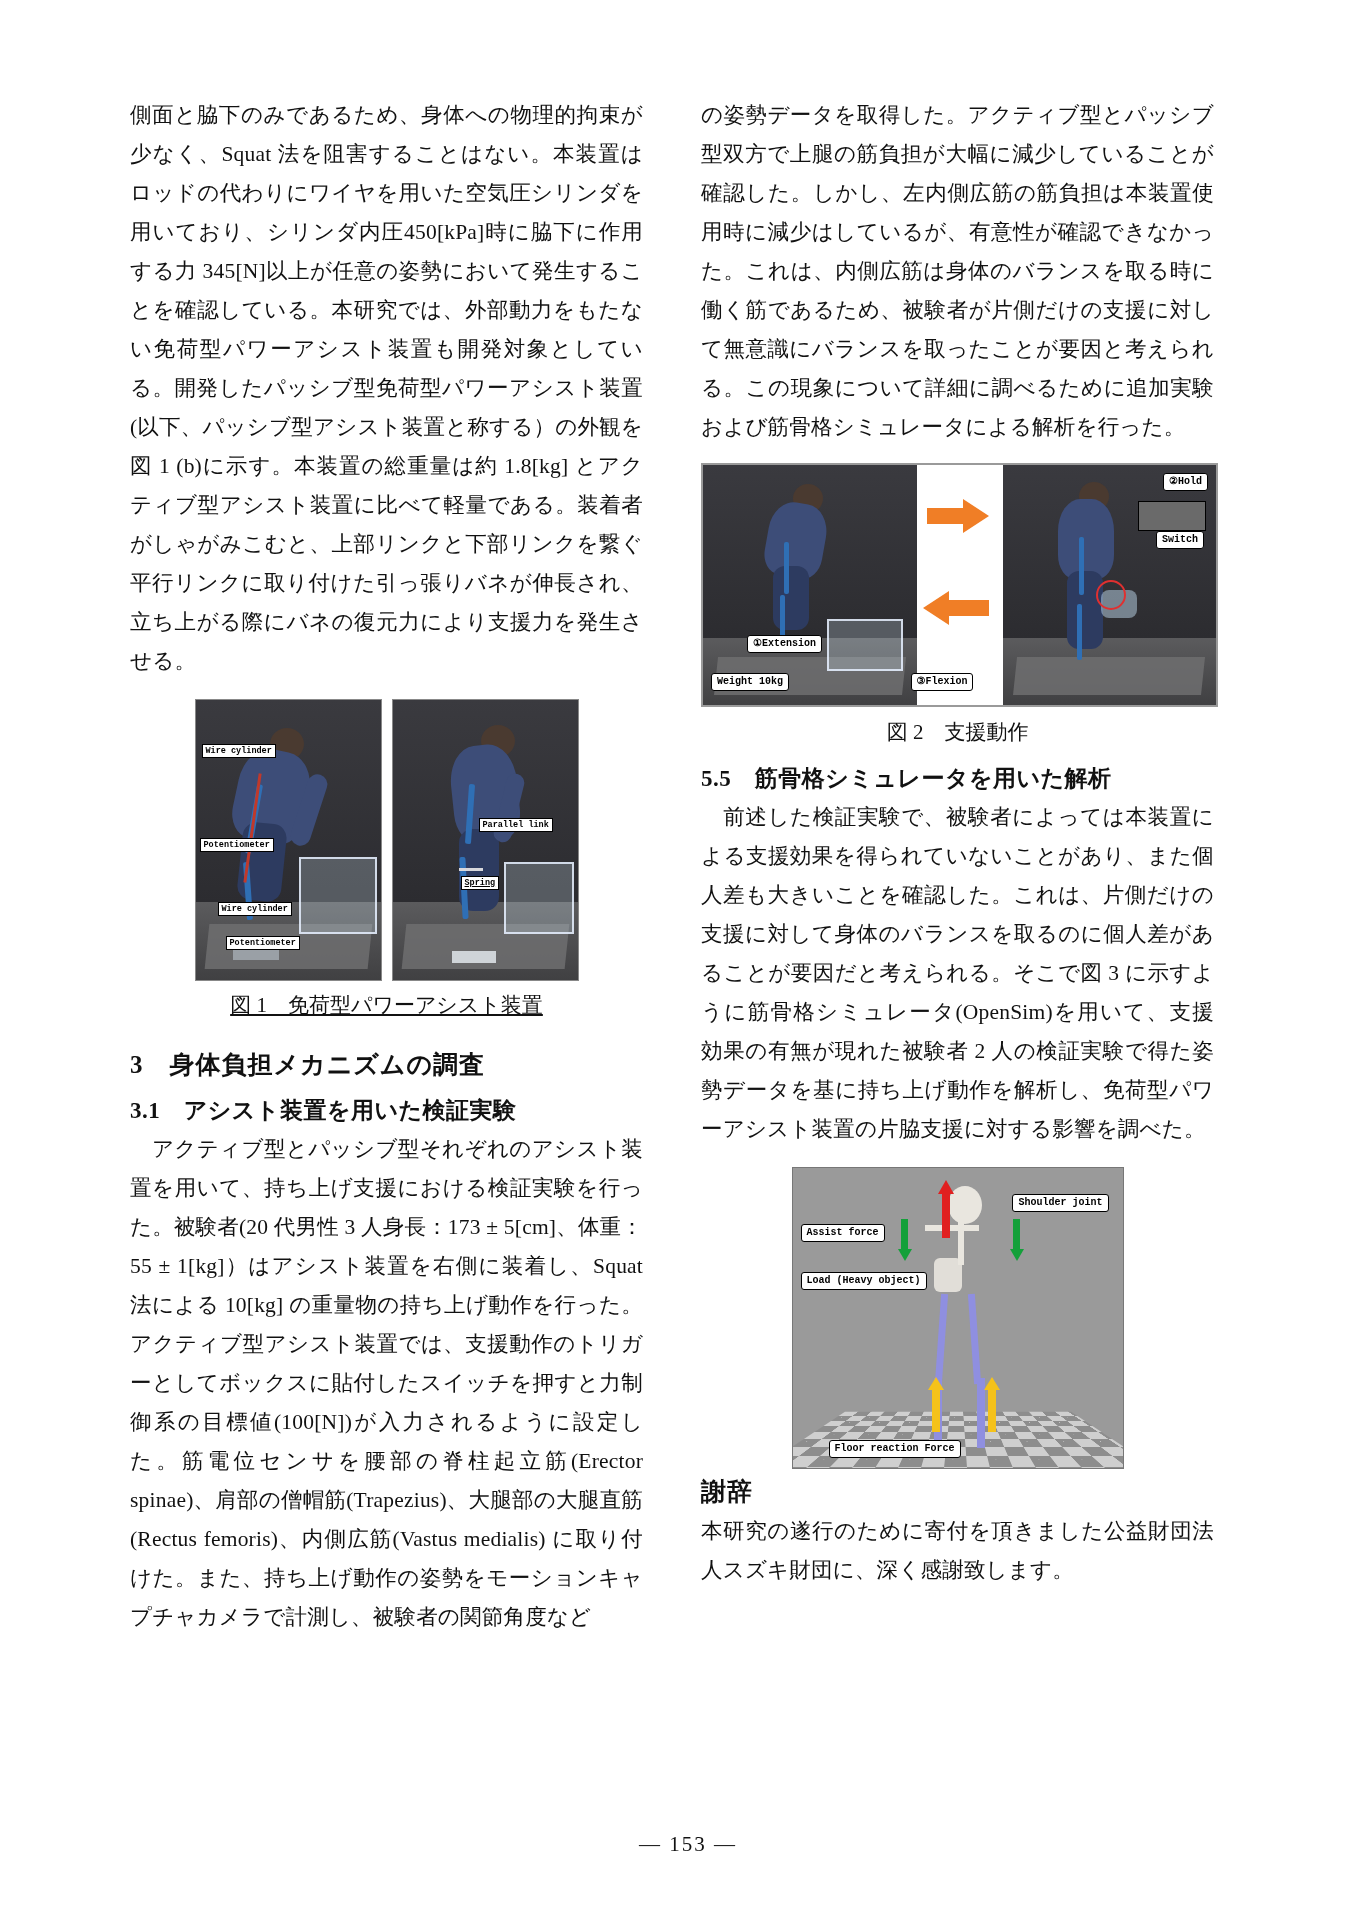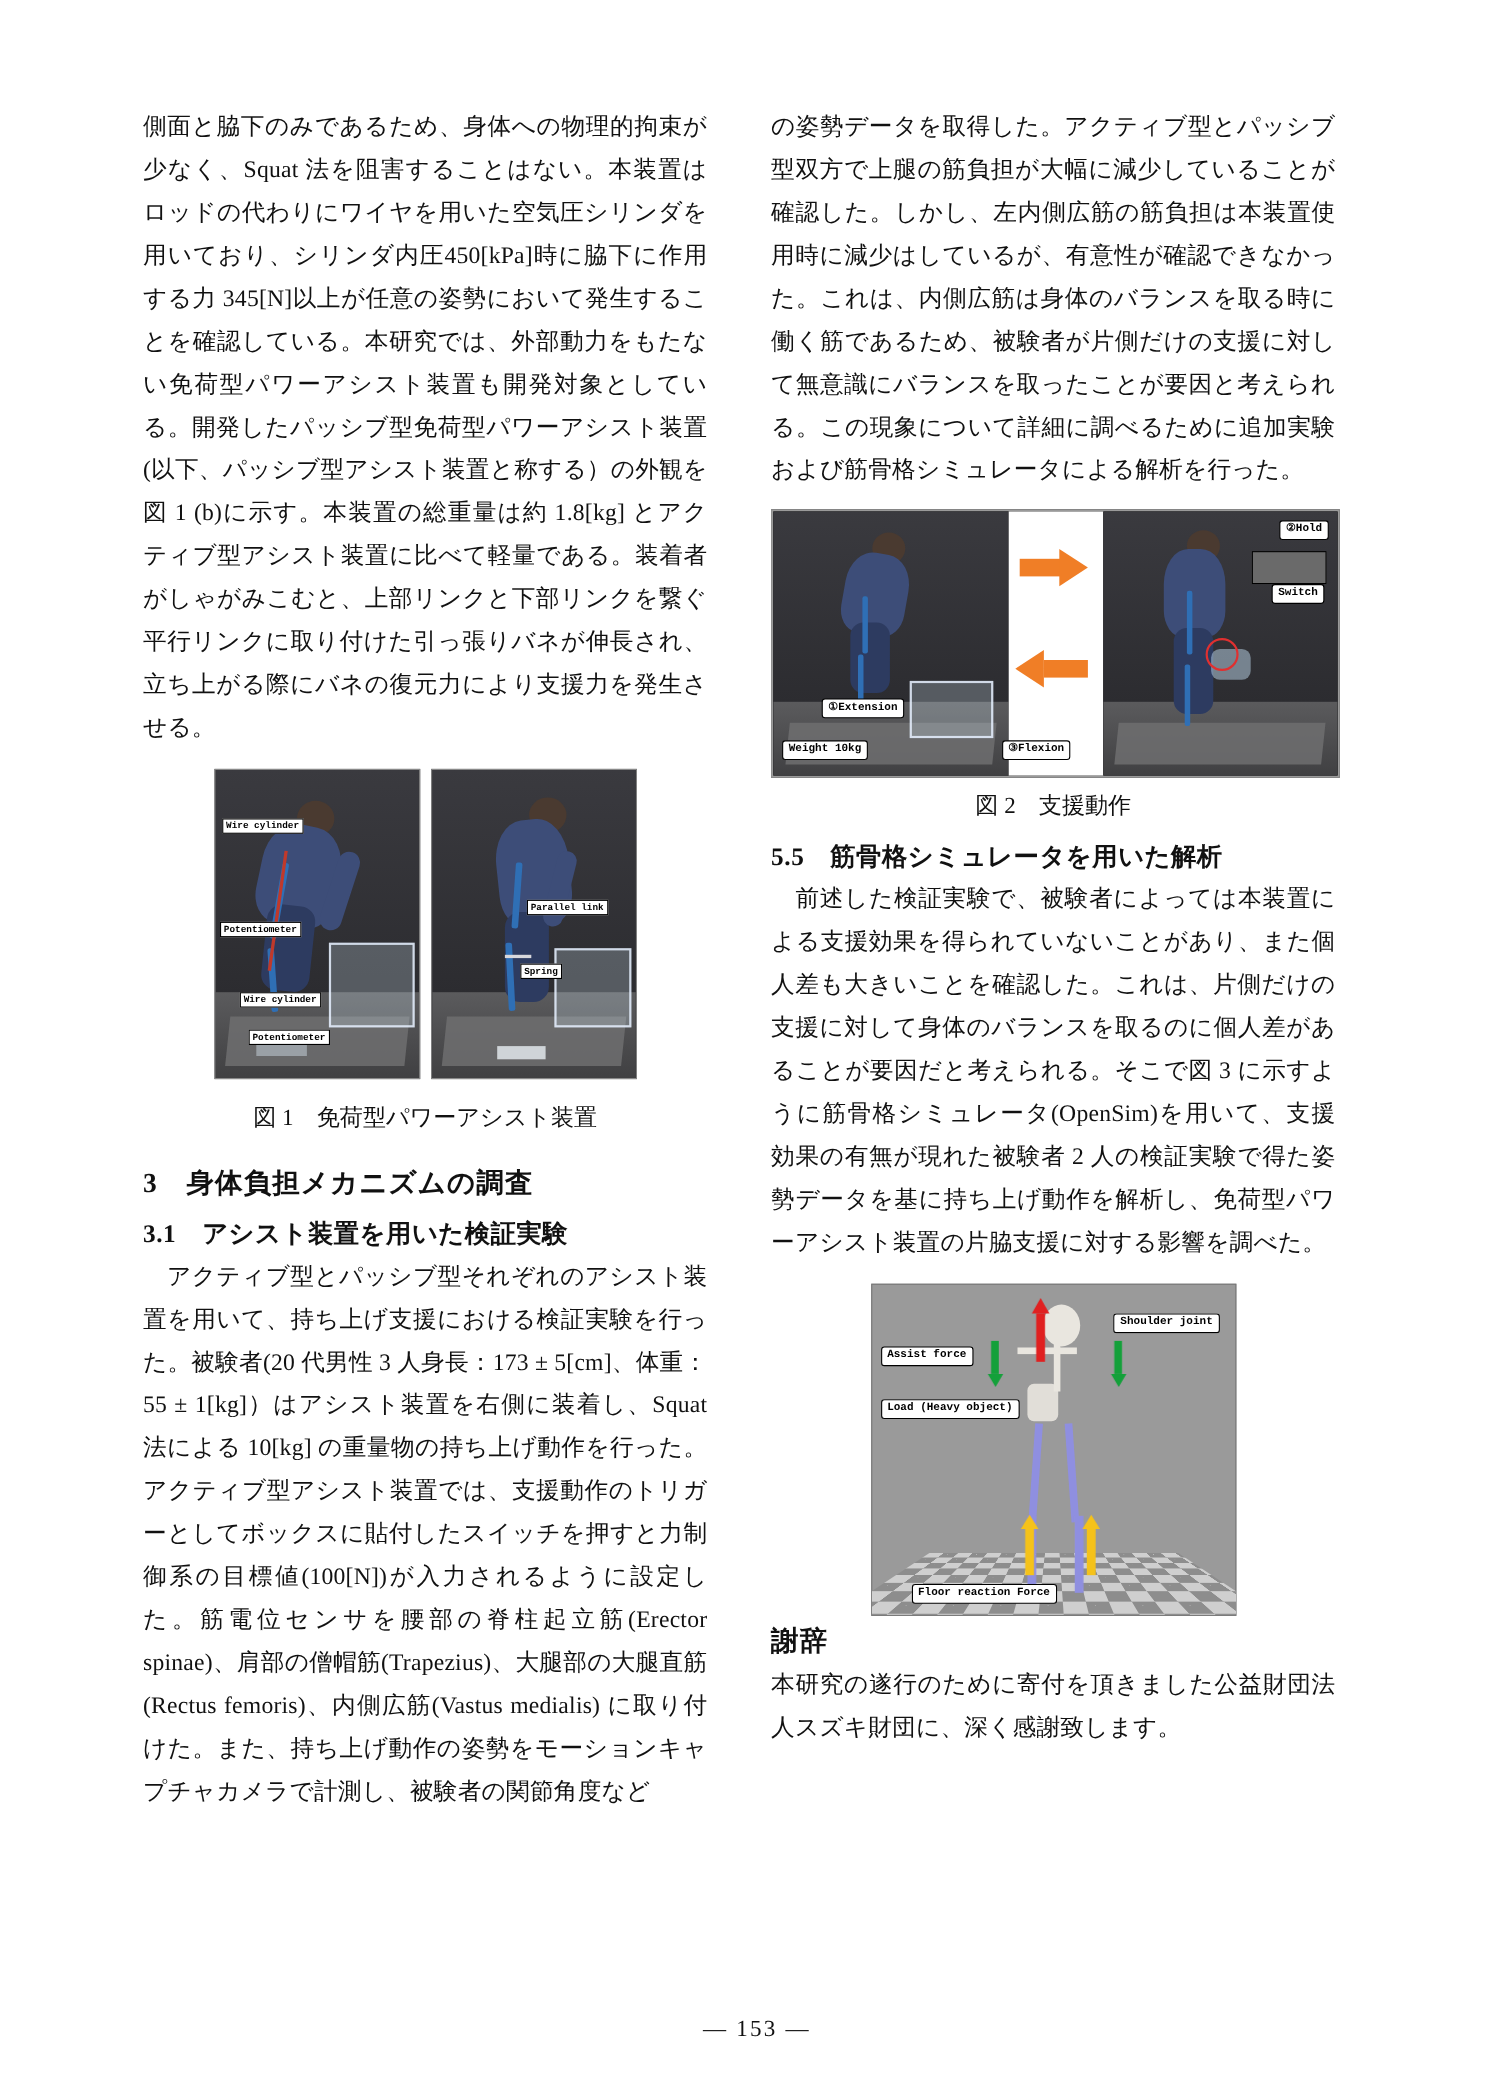--- a/index.html
+++ b/index.html
@@ -134,25 +134,25 @@
             <div class="head" style="left:48%;top:9%;width:34px;height:32px;"></div>
             <div class="person" style="left:32%;top:16%;width:66px;height:96px;transform:rotate(-6deg);"></div>
             <div class="person" style="left:36%;top:46%;width:40px;height:82px;background:#2d3b60;border-radius:14px;"></div>
             <div class="person" style="left:58%;top:26%;width:18px;height:70px;background:#3d4d78;border-radius:10px;transform:rotate(14deg);"></div>
             <div class="rig" style="left:40%;top:30%;width:6px;height:60px;transform:rotate(4deg);"></div>
             <div class="rig" style="left:37%;top:56%;width:6px;height:62px;transform:rotate(-3deg);"></div>
             <div class="rigl" style="left:36%;top:60%;width:24px;height:3px;"></div>
             <div class="box" style="left:60%;top:58%;width:36%;height:24%;"></div>
             <div style="position:absolute;left:32%;bottom:6%;width:44px;height:12px;background:#cfd4d8;"></div>
             <span class="lbl" style="left:86px;top:118px;">Parallel link</span>
-            <span class="lbl" style="left:80px;top:176px;">Spring</span>
+            <span class="lbl" style="left:68px;top:176px;text-decoration:underline;">Spring</span>
           </div>
         </div>
 
-        <div class="figcap" style="margin-top:18px;">図 1　免荷型パワーアシスト装置</div>
+        <div class="figcap" style="margin-top:7px;text-decoration:underline;">図 1　免荷型パワーアシスト装置</div>
       </div>
 
       <div class="h2">3　身体負担メカニズムの調査</div>
       <div class="h3">3.1　アシスト装置を用いた検証実験</div>
       <p class="para">　アクティブ型とパッシブ型それぞれのアシスト装置を用いて、持ち上げ支援における検証実験を行った。被験者(20 代男性 3 人身長：173 ± 5[cm]、体重：55 ± 1[kg]）はアシスト装置を右側に装着し、Squat 法による 10[kg] の重量物の持ち上げ動作を行った。アクティブ型アシスト装置では、支援動作のトリガーとしてボックスに貼付したスイッチを押すと力制御系の目標値(100[N])が入力されるように設定した。筋電位センサを腰部の脊柱起立筋(Erector spinae)、肩部の僧帽筋(Trapezius)、大腿部の大腿直筋(Rectus femoris)、内側広筋(Vastus medialis) に取り付けた。また、持ち上げ動作の姿勢をモーションキャプチャカメラで計測し、被験者の関節角度など</p>
     </div>
 
     <div class="col">
 
       <p class="para">の姿勢データを取得した。アクティブ型とパッシブ型双方で上腿の筋負担が大幅に減少していることが確認した。しかし、左内側広筋の筋負担は本装置使用時に減少はしているが、有意性が確認できなかった。これは、内側広筋は身体のバランスを取る時に働く筋であるため、被験者が片側だけの支援に対して無意識にバランスを取ったことが要因と考えられる。この現象について詳細に調べるために追加実験および筋骨格シミュレータによる解析を行った。</p>

